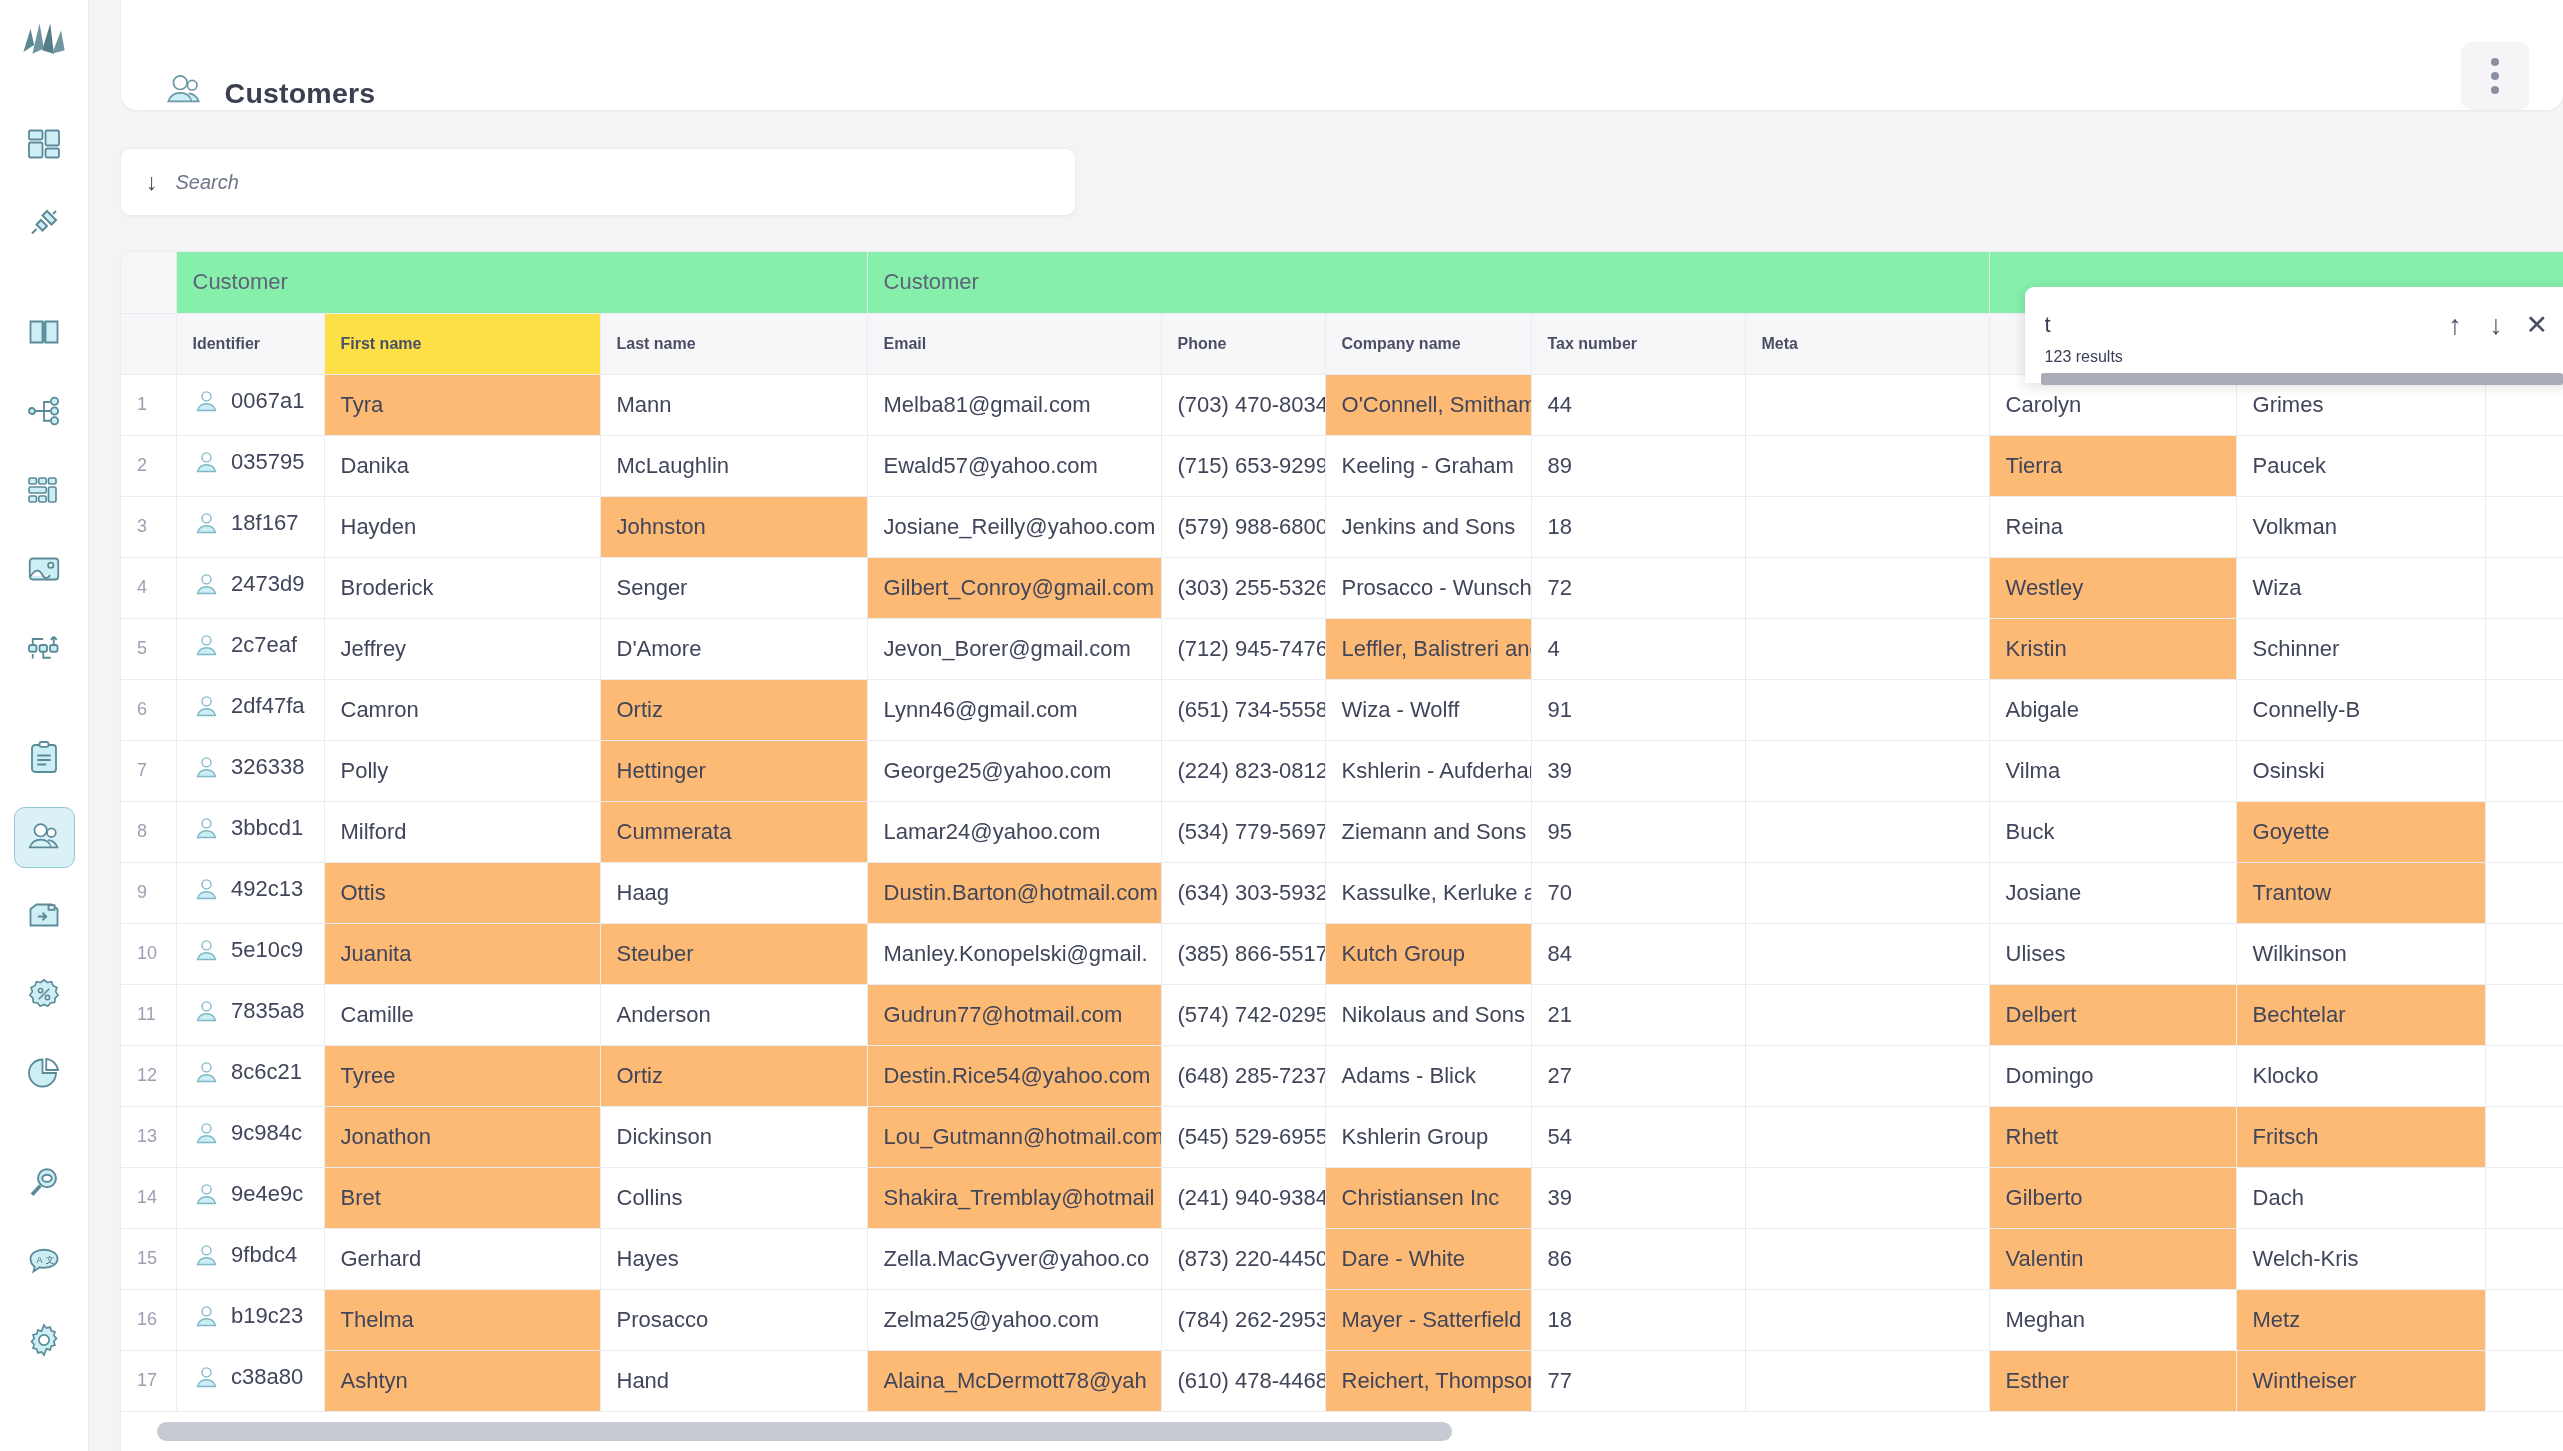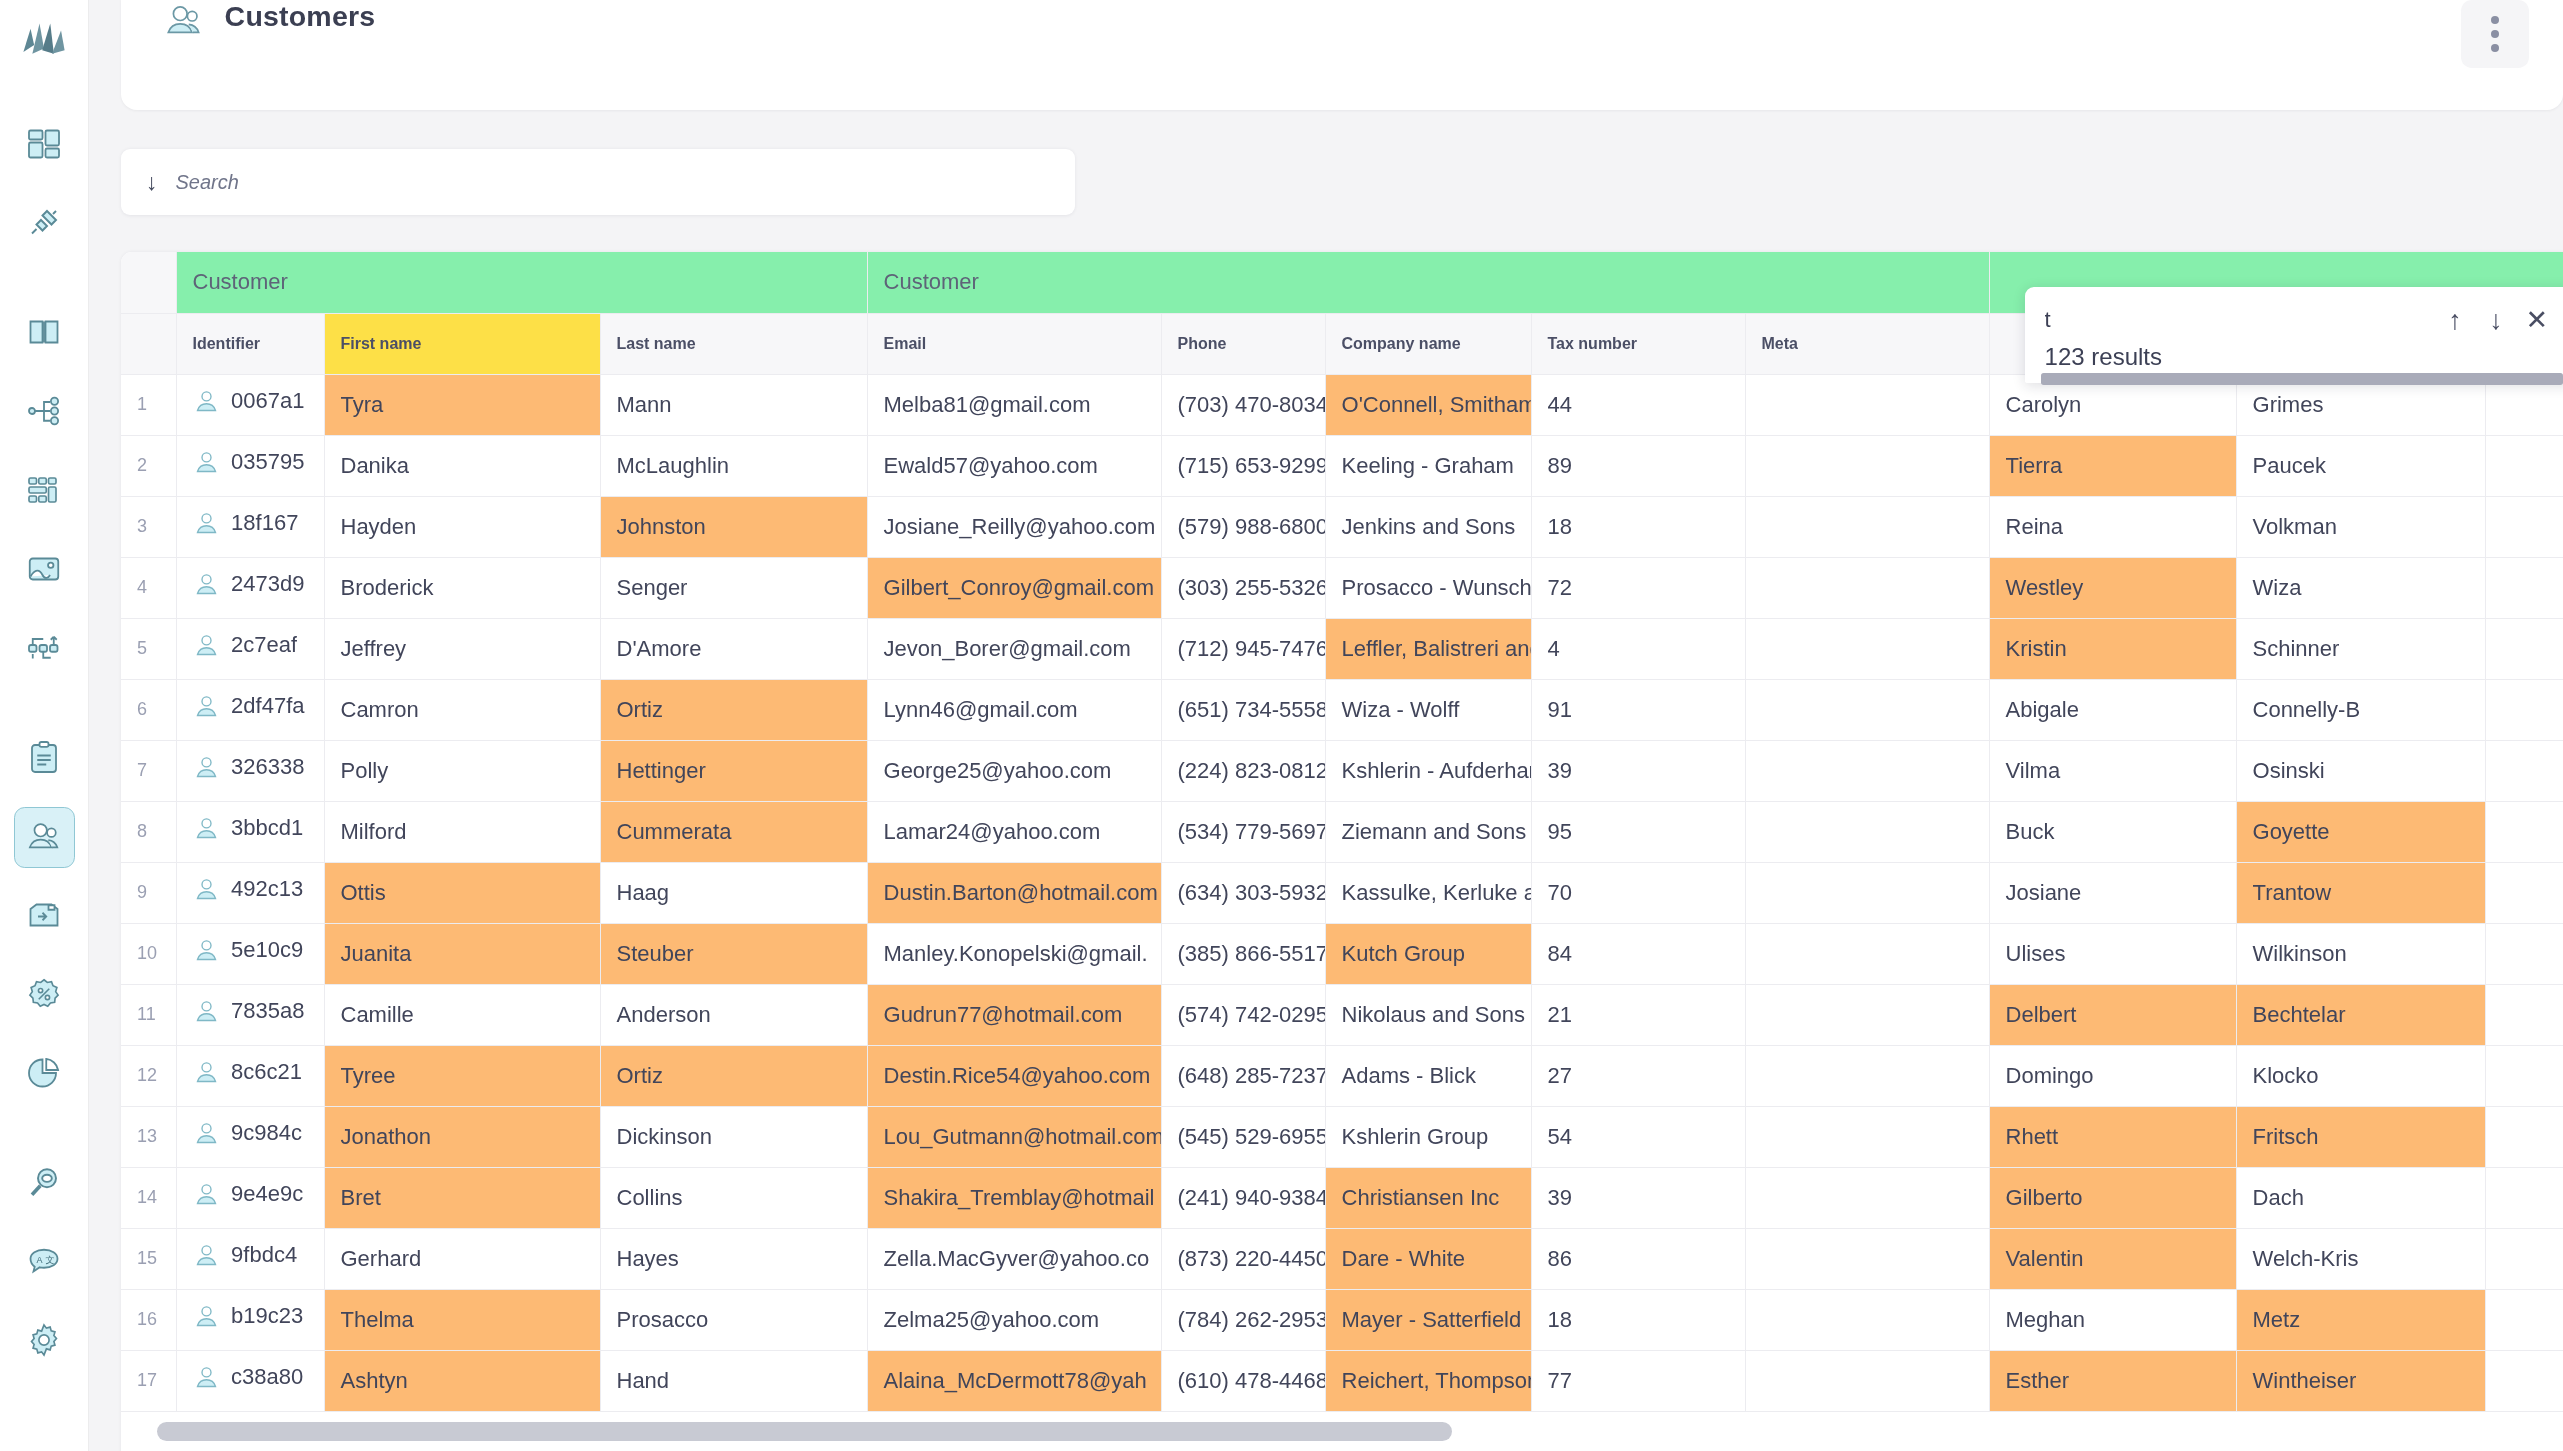--- a/index.html
+++ b/index.html
@@ -39,21 +39,21 @@
     position: relative;
     overflow: hidden;
   }
 
   .topbar {
     margin: 0 0 0 0;
     background: #fff;
     height: 110px;
     border-bottom-left-radius: 16px;
     border-bottom-right-radius: 16px;
-    display: flex; align-items: flex-start;
+    display: flex; align-items: flex-end;
     padding: 0 34px 0 43px;
     box-shadow: 0 0.9px 2.7px rgba(30,30,50,0.06);
     width: calc(100% - 32px);
     margin-left: 32px;
     margin-right: 0;
   }
   .topbar-icon { width: 41px; height: 41px; margin-right: 19.6px; display:flex; align-items:center; }
   .topbar-title {
     font-size: 28.5px; font-weight: bold; color: #3b3f52; letter-spacing: 0.2px;
   }
@@ -161,21 +161,21 @@
   .find-input {
     border: none; outline: none; background: transparent; flex: 1;
     font-family: "Liberation Sans", sans-serif;
     font-size: 22px; color: #3c4055;
   }
   .find-btn {
     width: 41px; height: 41px; display: flex; align-items: center; justify-content: center;
     font-size: 27px; color: #4a4e63; cursor: pointer; background: none; border: none;
     font-family: "Liberation Sans", sans-serif;
   }
-  .findbar-row2 { font-size: 24px; color: #3c4055; padding-bottom: 2px; }
+  .findbar-row2 { font-size: 16px; color: #3c4055; padding-bottom: 2px; }
   .find-scroll {
     position: absolute; left: 16px; bottom: -1.8px;
     width: 522px; height: 11.6px; background: #a9abb9; border-radius: 2.7px;
   }
 
   
   .hscroll-track {
     position: absolute; left: 32px; bottom: 19.6px;
     width: 2499px; height: 19.6px;
   }

